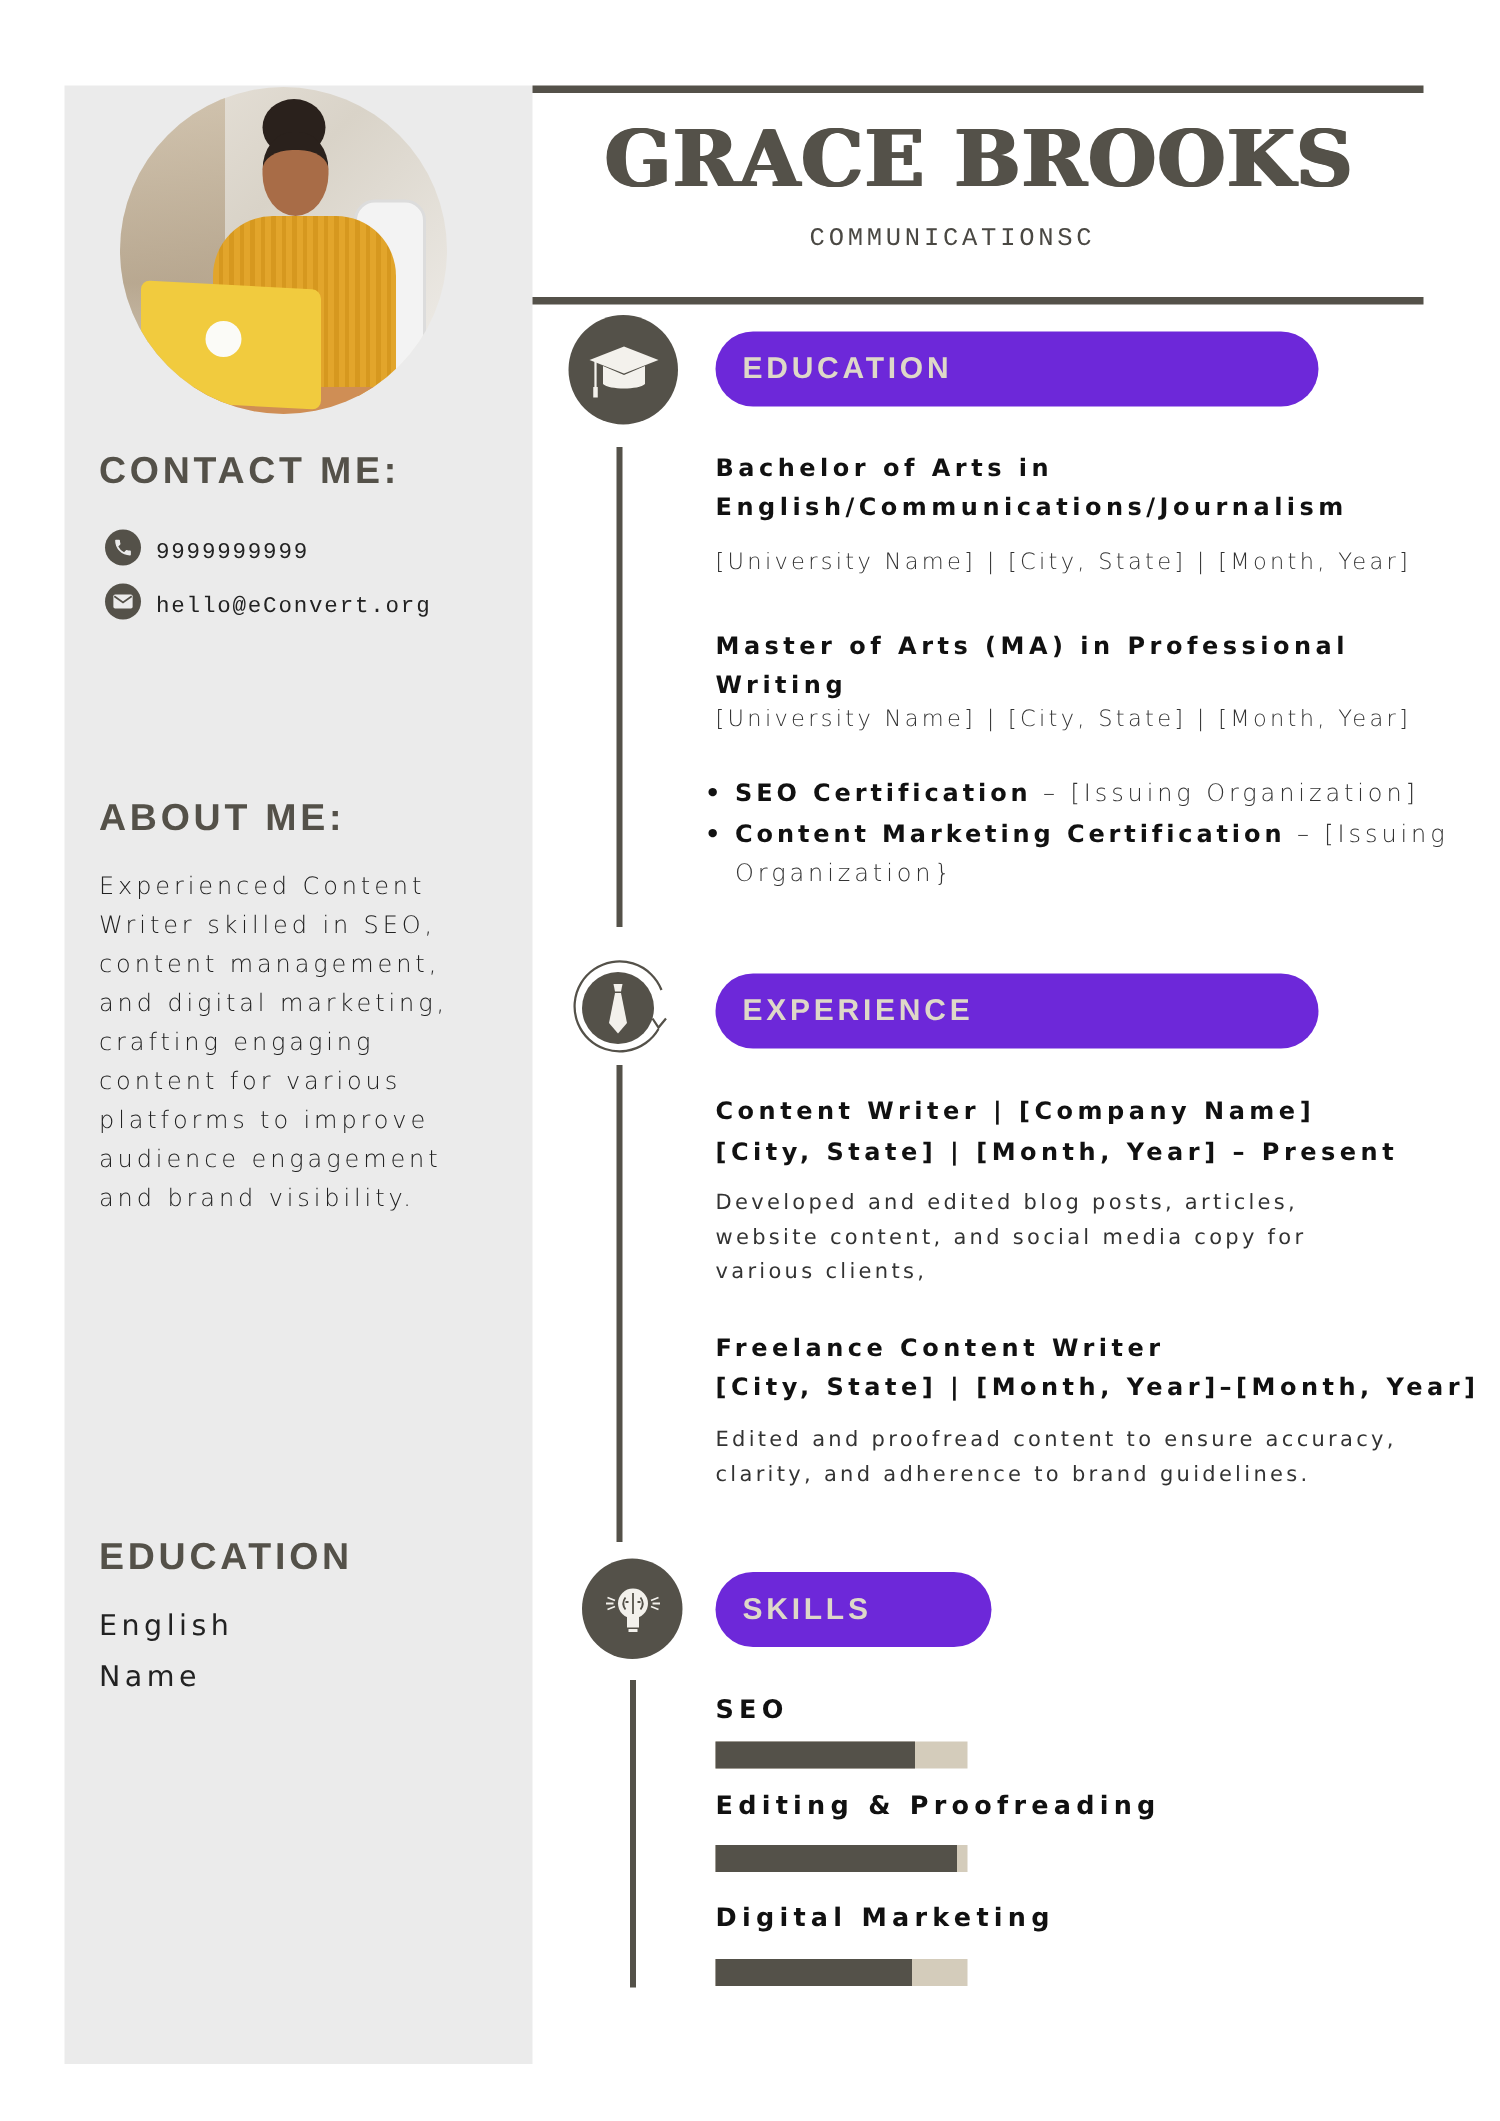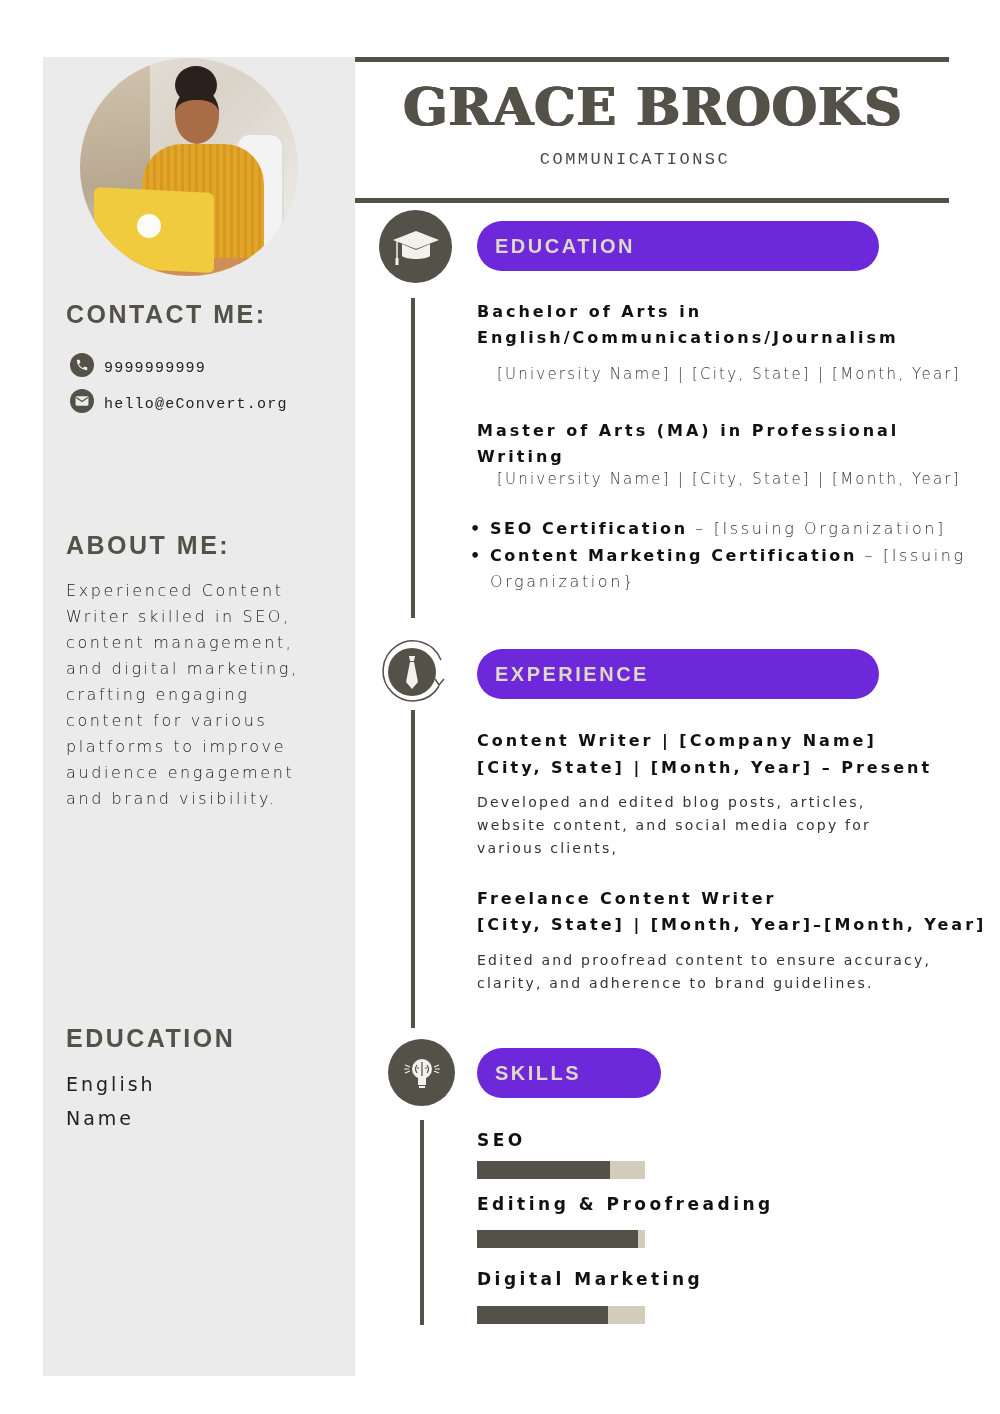--- a/index.html
+++ b/index.html
@@ -30,21 +30,21 @@
   .rule { position: absolute; left: 355px; width: 594px; height: 5px; background: #545149; }
   .name { position: absolute; left: 355px; top: 76px; width: 560px; text-align: center; font-family: "DejaVu Serif", serif; font-weight: 700; font-size: 52px; letter-spacing: 1px; color: #545149;
           text-shadow: 1px 0 #545149, -1px 0 #545149; margin-left: 18px; }
   .subtitle { position: absolute; left: 355px; top: 148px; width: 560px; text-align: center; font-family: "Liberation Mono", monospace; font-size: 17px; line-height: 23px; letter-spacing: 2.5px; color: #4a4843; }
 
   .tl-line { position: absolute; width: 4px; background: #545149; }
   .tl-icon { position: absolute; border-radius: 50%; background: #545149; display:flex; align-items:center; justify-content:center; }
   .pill { position: absolute; height: 50px; border-radius: 25px; background: #6d28d9; color: #ded8c8; font-family: "Liberation Sans", sans-serif; font-weight: 700; font-size: 20px; letter-spacing: 2.5px; padding-left: 18px; line-height: 50px; }
 
   .bold-t { position: absolute; left: 477px; font-family: "DejaVu Sans", sans-serif; font-weight: 700; font-size: 16px; line-height: 26px; letter-spacing: 3px; color: #111; }
-  .meta-t { position: absolute; left: 477px; font-size: 15px; letter-spacing: 2.2px; color: #333; font-weight: 300; margin-left: 20px; }
+  .meta-t { position: absolute; left: 477px; font-size: 15px; letter-spacing: 2.2px; color: #333; font-weight: 300; }
   .desc-t { position: absolute; left: 477px; width: 500px; font-size: 14px; line-height: 23px; letter-spacing: 2.2px; color: #333; }
 
   .cert-list { position: absolute; left: 470px; top: 516px; width: 520px; list-style: none; }
   .cert-list li { position: relative; padding-left: 20px; font-size: 16px; line-height: 26.5px; letter-spacing: 2.6px; }
   .cert-list li::before { content: "•"; position: absolute; left: 0; top: 0; font-weight: 700; }
   .cert-list .b { font-weight: 700; color: #111; }
   .cert-list .n { font-weight: 300; color: #333; text-align: center; }
 
   .skill-label { position: absolute; left: 477px; font-weight: 700; font-size: 17px; letter-spacing: 3.5px; color: #111; }
   .bar { position: absolute; left: 477px; width: 168px; height: 18px; background: #d4ccbb; }

